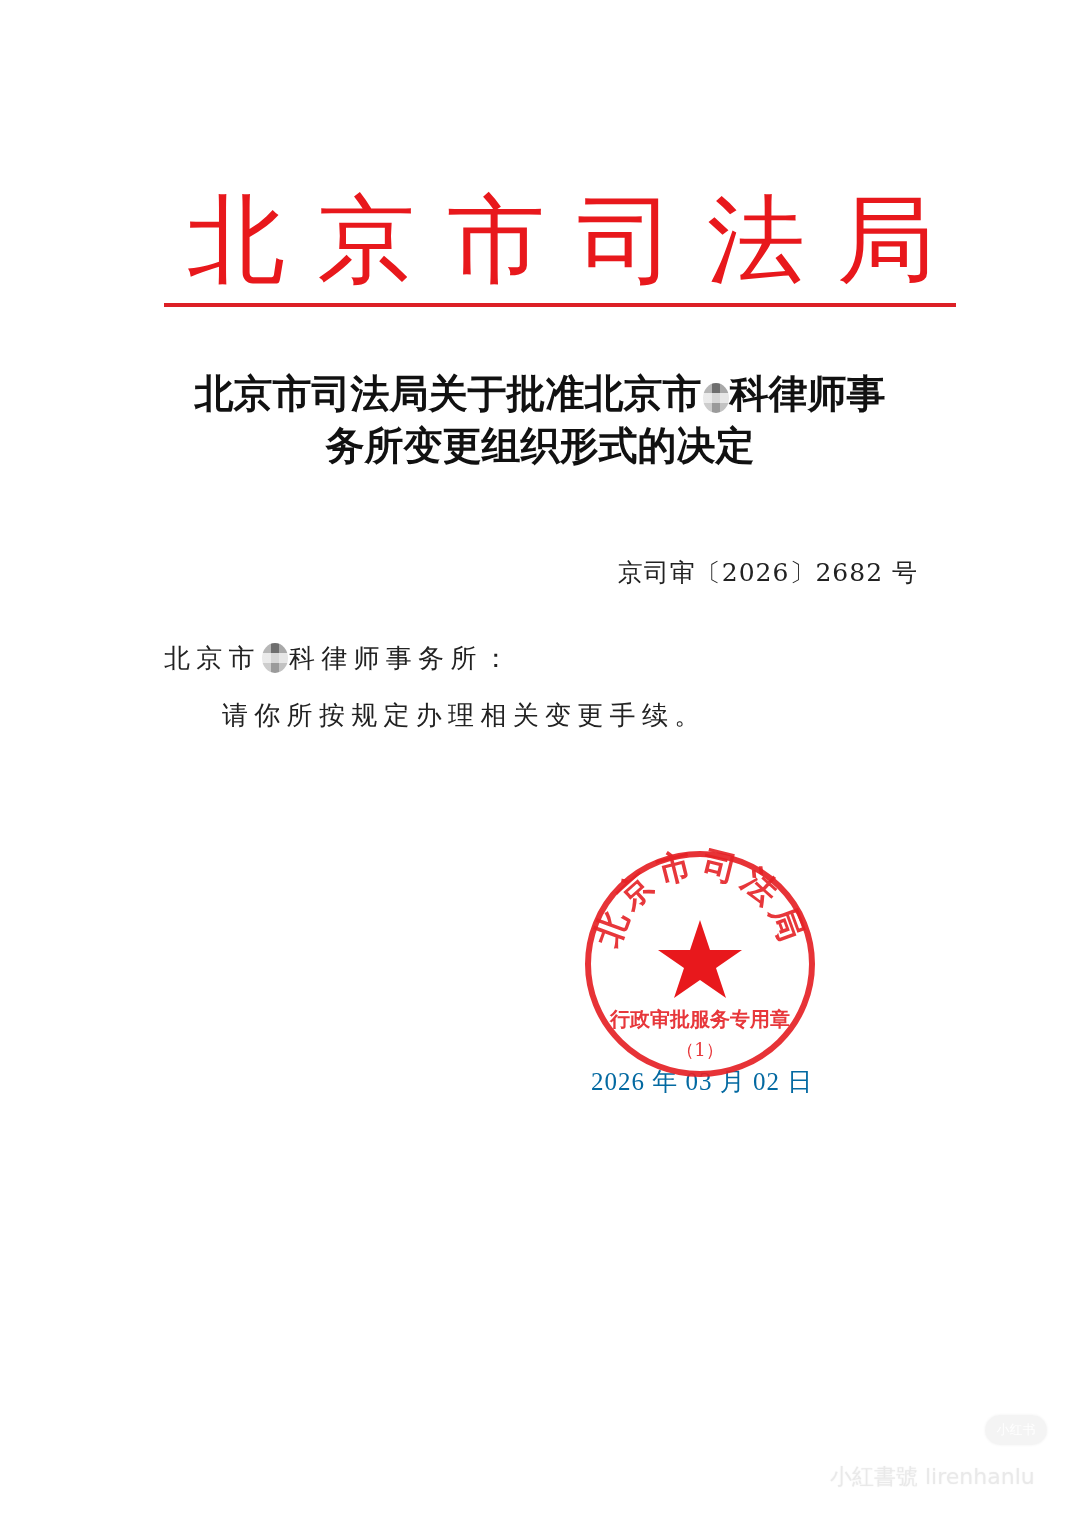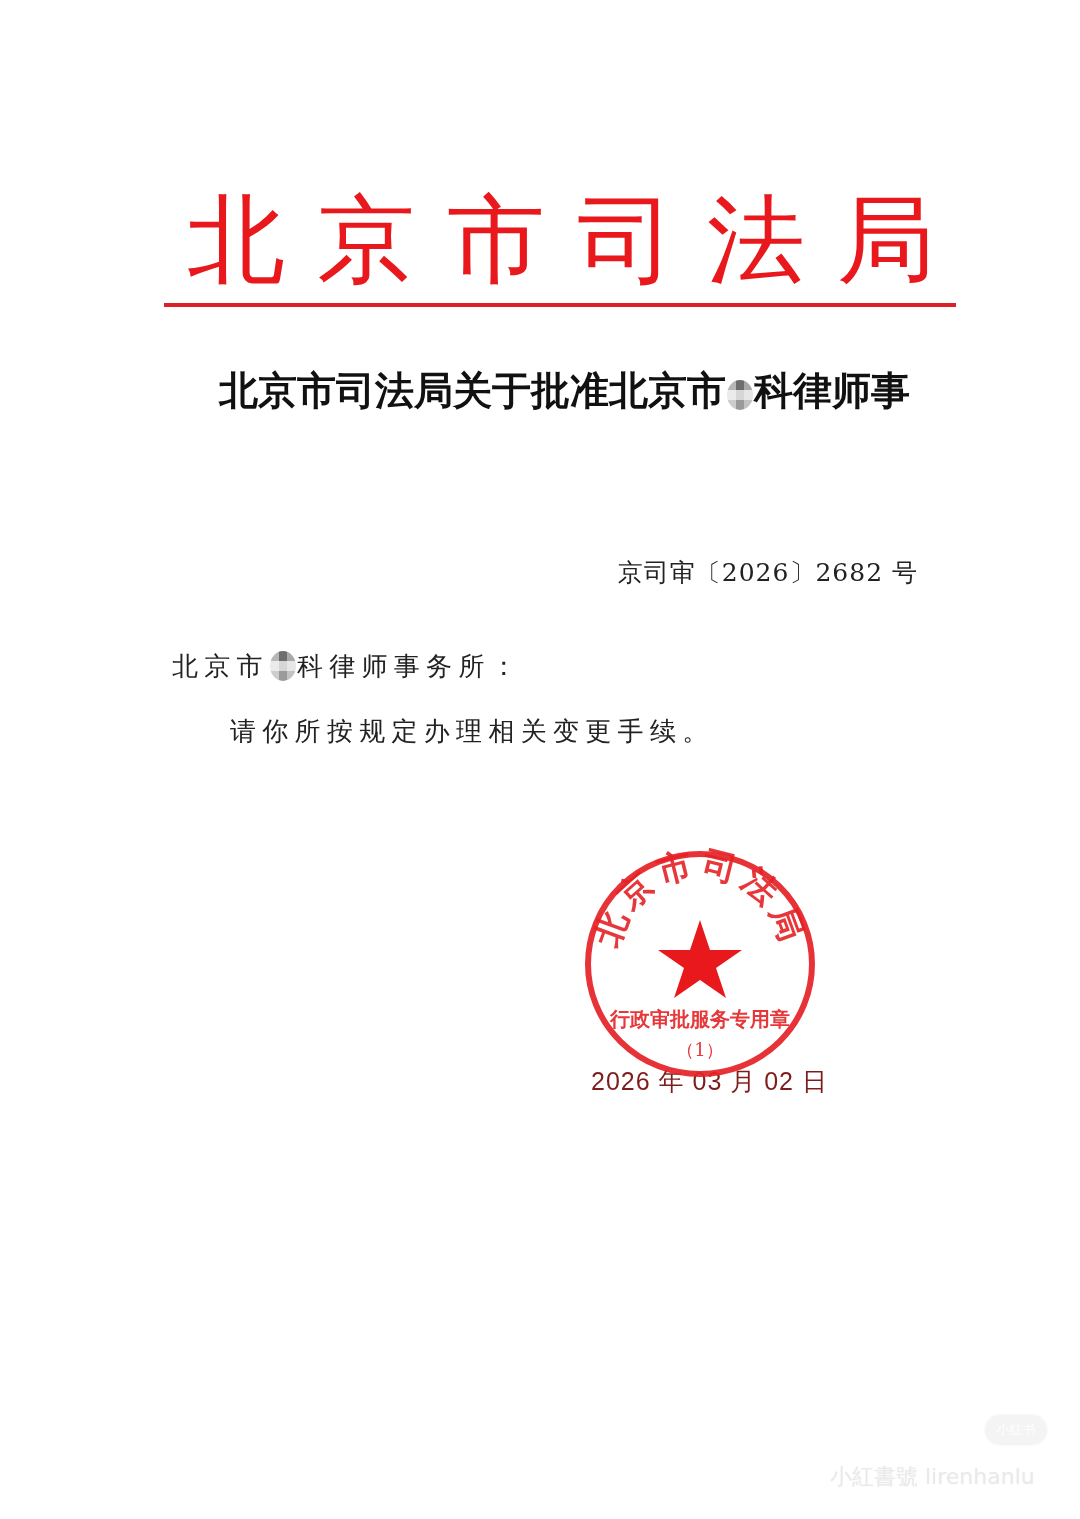--- a/index.html
+++ b/index.html
@@ -12,44 +12,44 @@
     display: flex; justify-content: space-between; align-items: center;
     font-family: "DejaVu Sans", "Liberation Sans", sans-serif;
     font-size: 98px; color: #e8181c; letter-spacing: 0; line-height: 1;
     padding: 0 20px 0 22px; box-sizing: border-box;
   }
   .header-title span { display: inline-block; transform: scaleY(0.98); }
   .header-rule {
     position: absolute; left: 164px; top: 303px; width: 792px; height: 4px; background: #dc2026;
   }
   .doc-title {
-    position: absolute; left: 170px; top: 368px; width: 740px; text-align: right;
-    font-family: Liberation Mono, monospace; font-weight: bold;
+    position: absolute; left: 170px; top: 368px; width: 740px; text-align: center;
+    font-family: Liberation Sans, sans-serif; font-weight: bold;
     font-size: 39px; line-height: 52px; color: #111;
   }
   .doc-number {
     position: absolute; right: 162px; top: 536px;
     font-size: 25px; color: #222; letter-spacing: 1px; margin-top: 20px;
   }
   .body-text {
     position: absolute; left: 164px; top: 630px; width: 730px;
     font-size: 26px; line-height: 57px; color: #222; letter-spacing: 6.3px;
   }
-  .body-text p { margin: 8px; }
+  .body-text p { margin: 0; }
   .indent { text-indent: 58px; }
   .blur {
     display: inline-block; width: 26px; height: 30px; vertical-align: -6px; border-radius: 50%;
     background:
       linear-gradient(90deg, rgba(255,255,255,0.5) 0 33%, transparent 33% 66%, rgba(255,255,255,0.4) 66%),
       linear-gradient(0deg, #9a9a9a 0 33%, #d6d6d6 33% 66%, #6e6e6e 66%);
     margin: 0 1px;
   }
   .date {
     position: absolute; left: 591px; top: 1065px;
-    font-family: Liberation Sans, sans-serif; font-size: 25px; color: #7f1d1d;
+    font-family: Liberation Serif, serif; font-size: 25px; color: #0369a1;
     letter-spacing: 1px;
   }
   .seal {
     position: absolute; left: 583px; top: 848px; width: 234px; height: 232px;
   }
   .watermark-badge {
     position: absolute; left: 985px; top: 1415px; width: 62px; height: 30px; border-radius: 15px;
     background: rgba(240,240,240,0.7); color: rgba(255,255,255,0.95);
     font-family: "DejaVu Sans", sans-serif; font-size: 13px; text-align: center; line-height: 30px;
     box-shadow: 0 0 3px rgba(0,0,0,0.06);
@@ -68,20 +68,21 @@
   <span>京</span>
   <span>市</span>
   <span>司</span>
   <span>法</span>
   <span>局</span>
 </div>
 <div class="header-rule"></div>
 
 <div class="doc-title">
   <span>北京市司法局关于批准北京市</span><span class="blur"></span><span>科律师事</span><br>
+  <span>务所变更组织形式的决定</span>
 </div>
 
 <div class="doc-number">京司审〔2026〕2682 号</div>
 
 <div class="body-text">
   <p><span>北京市</span><span class="blur"></span><span>科律师事务所：</span></p>
   <p class="indent">请你所按规定办理相关变更手续。</p>
 </div>
 
 <div class="date">2026 年 03 月 02 日</div>

